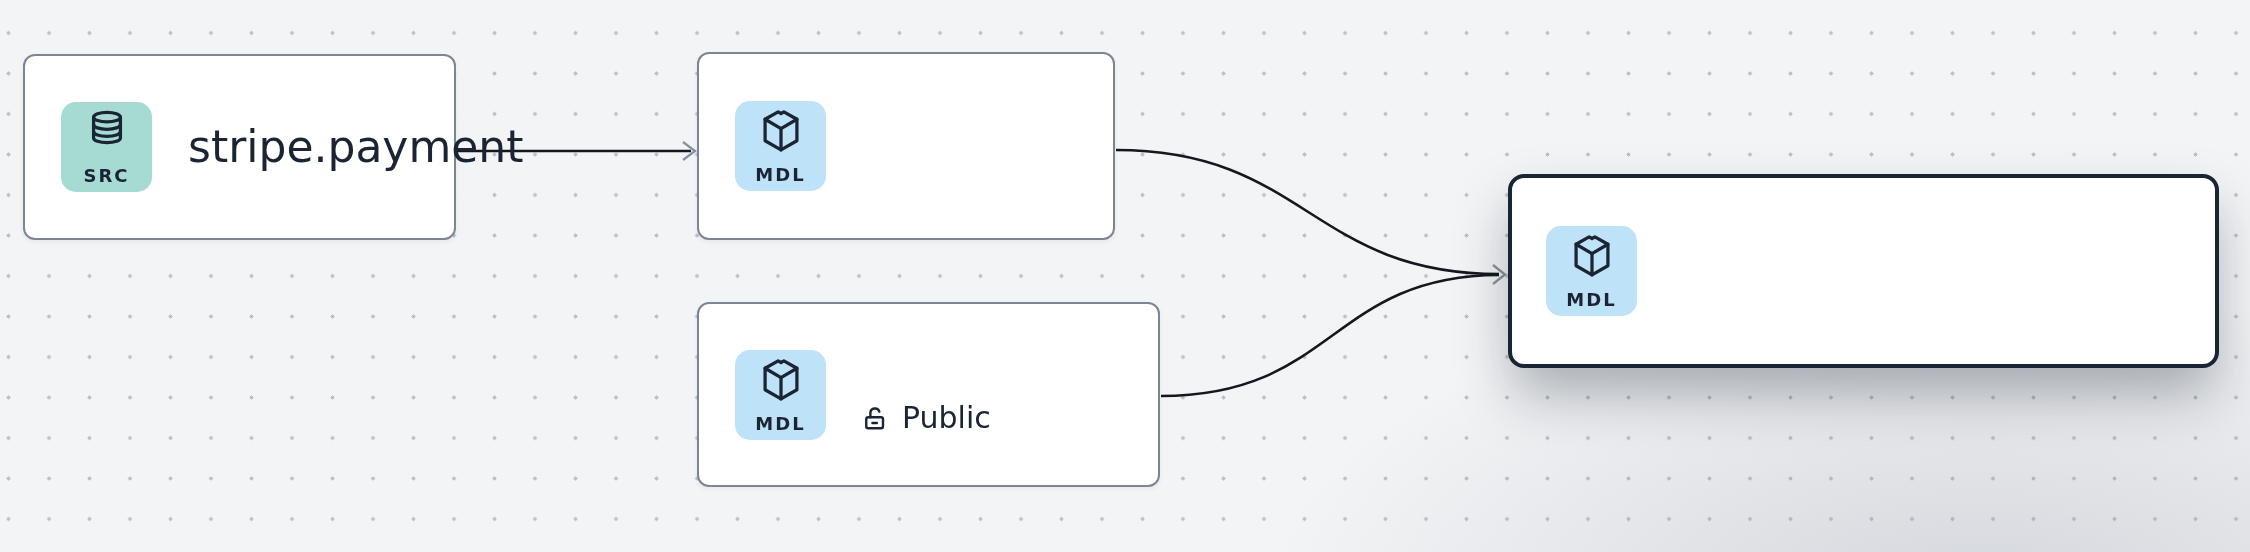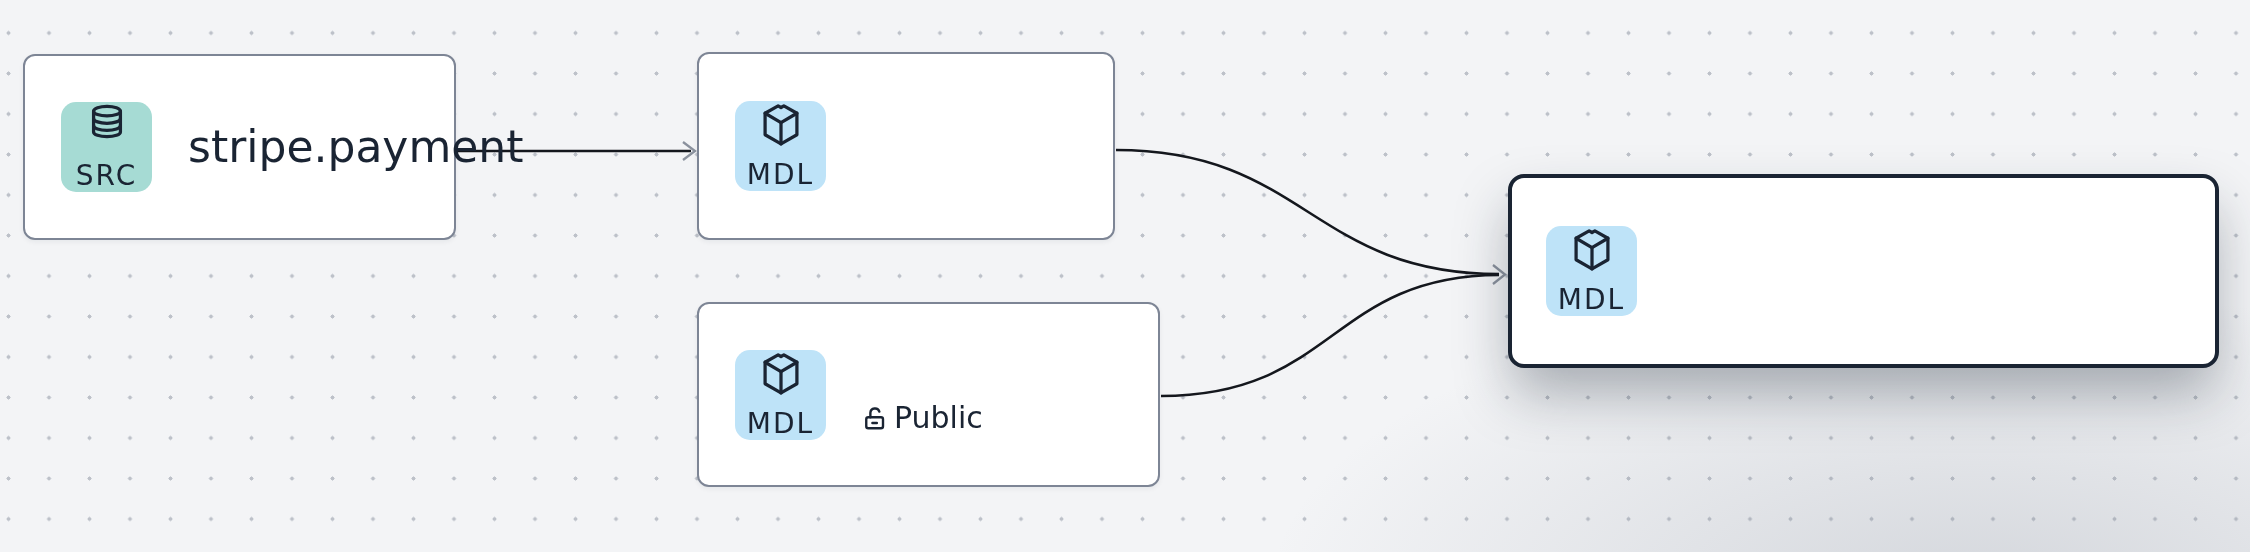--- a/index.html
+++ b/index.html
@@ -60,37 +60,38 @@
     width: 91px; height: 90px;
     border-radius: 15px;
     display: flex;
     flex-direction: column;
     align-items: center;
     justify-content: center;
     color: #1a2433;
   }
   .badge svg { display: block; }
   .badge-label {
-    font-size: 28px;
+    font-size: 18px;
     letter-spacing: 2px;
     margin-top: 11px;
     color: #1a2433;
+    font-weight: bold;
   }
 
   .node-text { display: flex; flex-direction: column; justify-content: center; gap: 3px; }
   .node-label {
     font-size: 44px;
     color: #1a2433;
     white-space: nowrap;
     line-height: 1.2;
   }
   .node-sub {
     display: flex;
     align-items: center;
-    gap: 2px;
+    gap: 10px;
     font-size: 30px;
     color: #1a2433;
     line-height: 1.15;
     margin-top: 48px;
   }
   .node-sub svg { display: block; }
 
   
   #node-stripe-payment { left: 23px;   top: 54px;  width: 433px; height: 186px; }
   #node-stg-payments   { left: 697px;  top: 52px;  width: 418px; height: 188px; }

